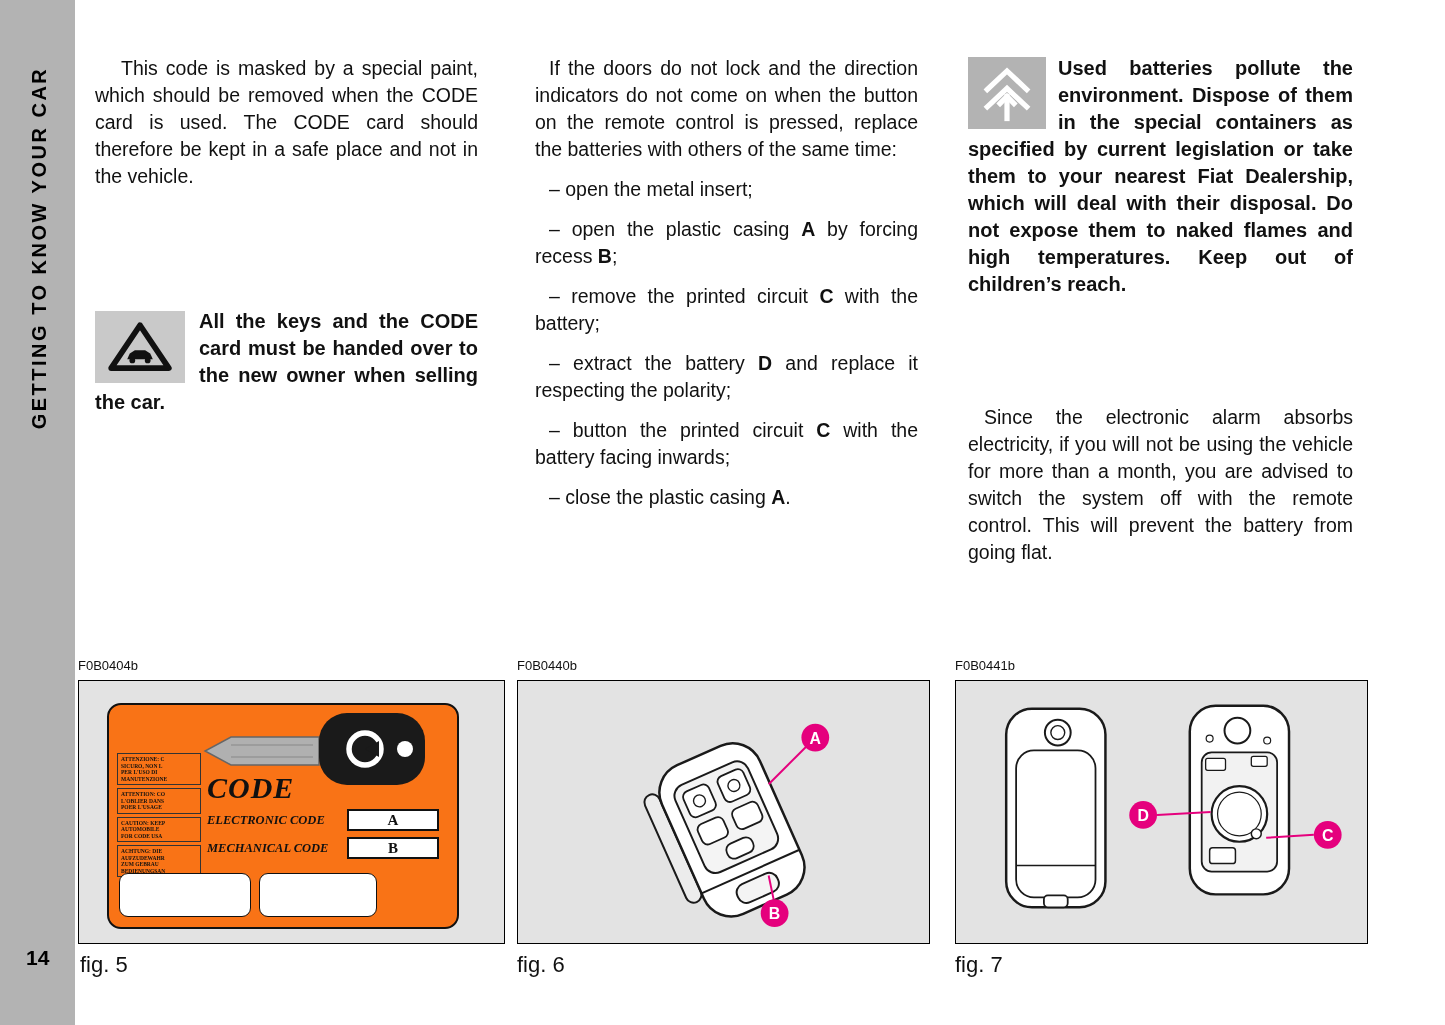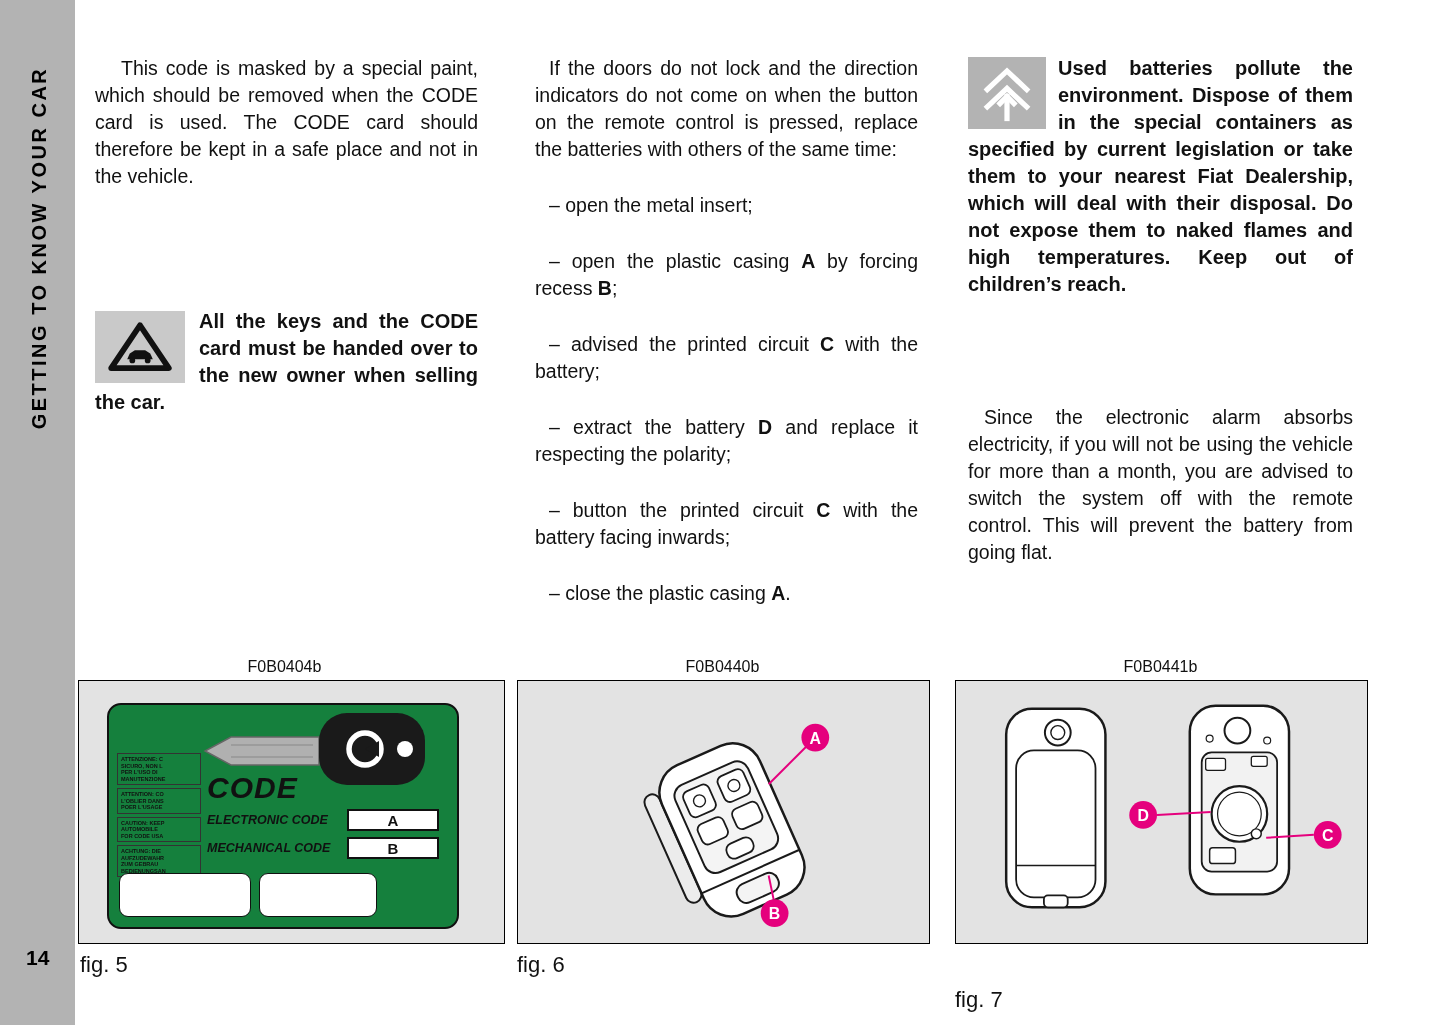--- a/index.html
+++ b/index.html
@@ -14,42 +14,42 @@
 
   
   .col{position:absolute;top:55px;}
   #col1{left:95px;width:383px;}
   #col2{left:535px;width:383px;}
   #col3{left:968px;width:385px;}
   p{margin:0;font-size:19.5px;line-height:27px;text-align:justify;}
   .indent{text-indent:26px;}
   h2{margin:0 0 16px;font-size:21.5px;line-height:29px;font-weight:bold;text-align:left;}
   .intro{text-indent:14px;}
-  .steps p{text-indent:14px;margin:29px 0;}
+  .steps p{text-indent:14px;margin:13px 0;}
   .bold-block{font-weight:bold;font-size:20px;}
   #col1 .bold-block{margin-top:118px;}
   #col3 .para2{margin-top:106px;text-indent:16px;}
   .icon-box{float:left;display:flex;align-items:center;justify-content:center;}
   #warn1-icon{width:90px;height:72px;background:#c9c9c9;margin:3px 14px 2px 0;}
   #warn3-icon{width:78px;height:72px;background:#b3b3b3;margin:2px 12px 2px 0;}
 
   
-  .fig-code{position:absolute;top:658px;font-size:16px;text-align:center;}
+  .fig-code{position:absolute;top:658px;font-size:13px;text-align:left;}
   #code5{left:78px;width:413px;} #code6{left:517px;width:411px;} #code7{left:955px;width:411px;}
   .fig-caption{position:absolute;top:952px;font-size:22px;}
-  #cap5{left:80px;} #cap6{left:517px;} #cap7{left:955px;margin-top:35px;}
+  #cap5{left:80px;} #cap6{left:517px;} #cap7{left:955px;}
   .panel{position:absolute;top:680px;height:264px;background:#e3e3e3;border:1.5px solid #000;box-sizing:border-box;}
   #panel5{left:78px;width:427px;} #panel6{left:517px;width:413px;} #panel7{left:955px;width:413px;}
   svg.fig{position:absolute;left:0;top:0;width:100%;height:100%;}
   .figlabel{font-size:16px;font-weight:bold;fill:#fff;text-anchor:middle;}
   .leader{stroke:var(--accent,#e5007d);stroke-width:2;}
   .badge{fill:var(--accent,#e5007d);}
 
   
-  .code-card{position:absolute;left:28px;top:22px;width:348px;height:222px;background:#15803d;border:2px solid #111;border-radius:14px;}
+  .code-card{position:absolute;left:28px;top:22px;width:348px;height:222px;background:#f97316;border:2px solid #111;border-radius:14px;font-family:Liberation Serif, serif;}
   .key-svg{position:absolute;left:86px;top:4px;width:240px;height:80px;}
   .notices{position:absolute;left:8px;top:48px;display:flex;flex-direction:column;gap:3px;}
   .notice{width:84px;border:1px solid #333;box-sizing:border-box;padding:2px 3px;font-size:5.5px;line-height:6.5px;font-weight:bold;white-space:pre-line;}
   .code-title{position:absolute;left:98px;top:66px;font-size:30px;font-weight:bold;font-style:italic;letter-spacing:1px;}
   .code-row{position:absolute;left:98px;width:232px;display:flex;align-items:center;justify-content:space-between;}
   .row1{top:104px;} .row2{top:132px;}
   .code-row-label{font-size:12.5px;font-weight:bold;font-style:italic;}
   .code-box{width:92px;height:22px;border:2px solid #111;box-sizing:border-box;background:#fff;text-align:center;font-size:15px;font-weight:bold;line-height:19px;}
   .blank-boxes{position:absolute;left:10px;top:168px;display:flex;gap:8px;}
   .blank-box{height:44px;border:1.5px solid #111;border-radius:9px;background:#fff;box-sizing:border-box;}
@@ -79,21 +79,21 @@
         </svg>
       </span><span>All the keys and the CODE card must be handed over to the new owner when selling the car.</span>
     </p>
   </div>
 
   <div id="col2" class="col">
     <p class="intro">If the doors do not lock and the direction indicators do not come on when the button on the remote control is pressed, replace the batteries with others of the same time:</p>
     <div class="steps">
       <p><span>– open the metal insert;</span></p>
       <p><span>– open the plastic casing </span><b>A</b><span> by forcing recess </span><b>B</b><span>;</span></p>
-      <p><span>– advised the printed circuit </span><b>C</b><span> with the battery;</span></p>
+      <p><span>– remove the printed circuit </span><b>C</b><span> with the battery;</span></p>
       <p><span>– extract the battery </span><b>D</b><span> and replace it respecting the polarity;</span></p>
       <p><span>– button the printed circuit </span><b>C</b><span> with the battery facing inwards;</span></p>
       <p><span>– close the plastic casing </span><b>A</b><span>.</span></p>
     </div>
   </div>
 
   <div id="col3" class="col">
     <p class="bold-block">
       <span id="warn3-icon" class="icon-box">
         <svg width="58" height="58" viewBox="0 0 100 100">

